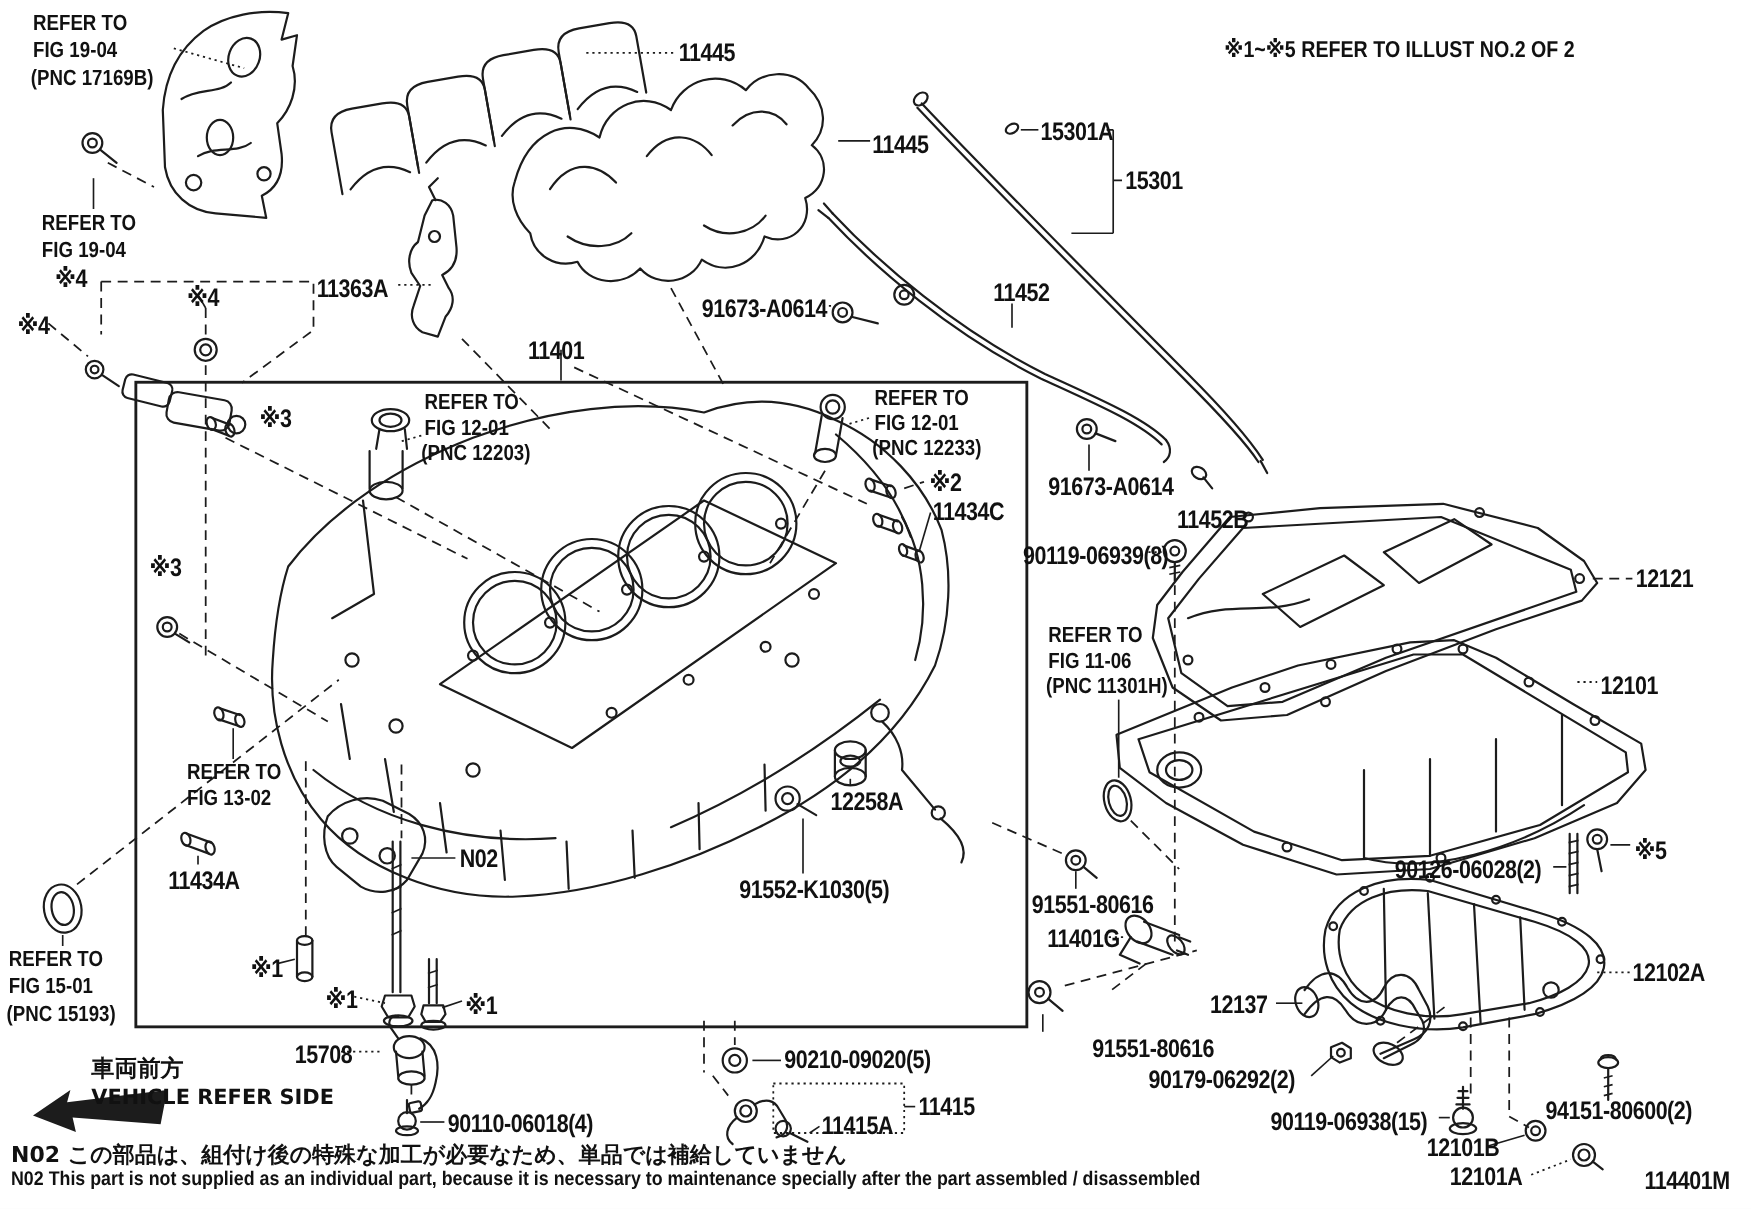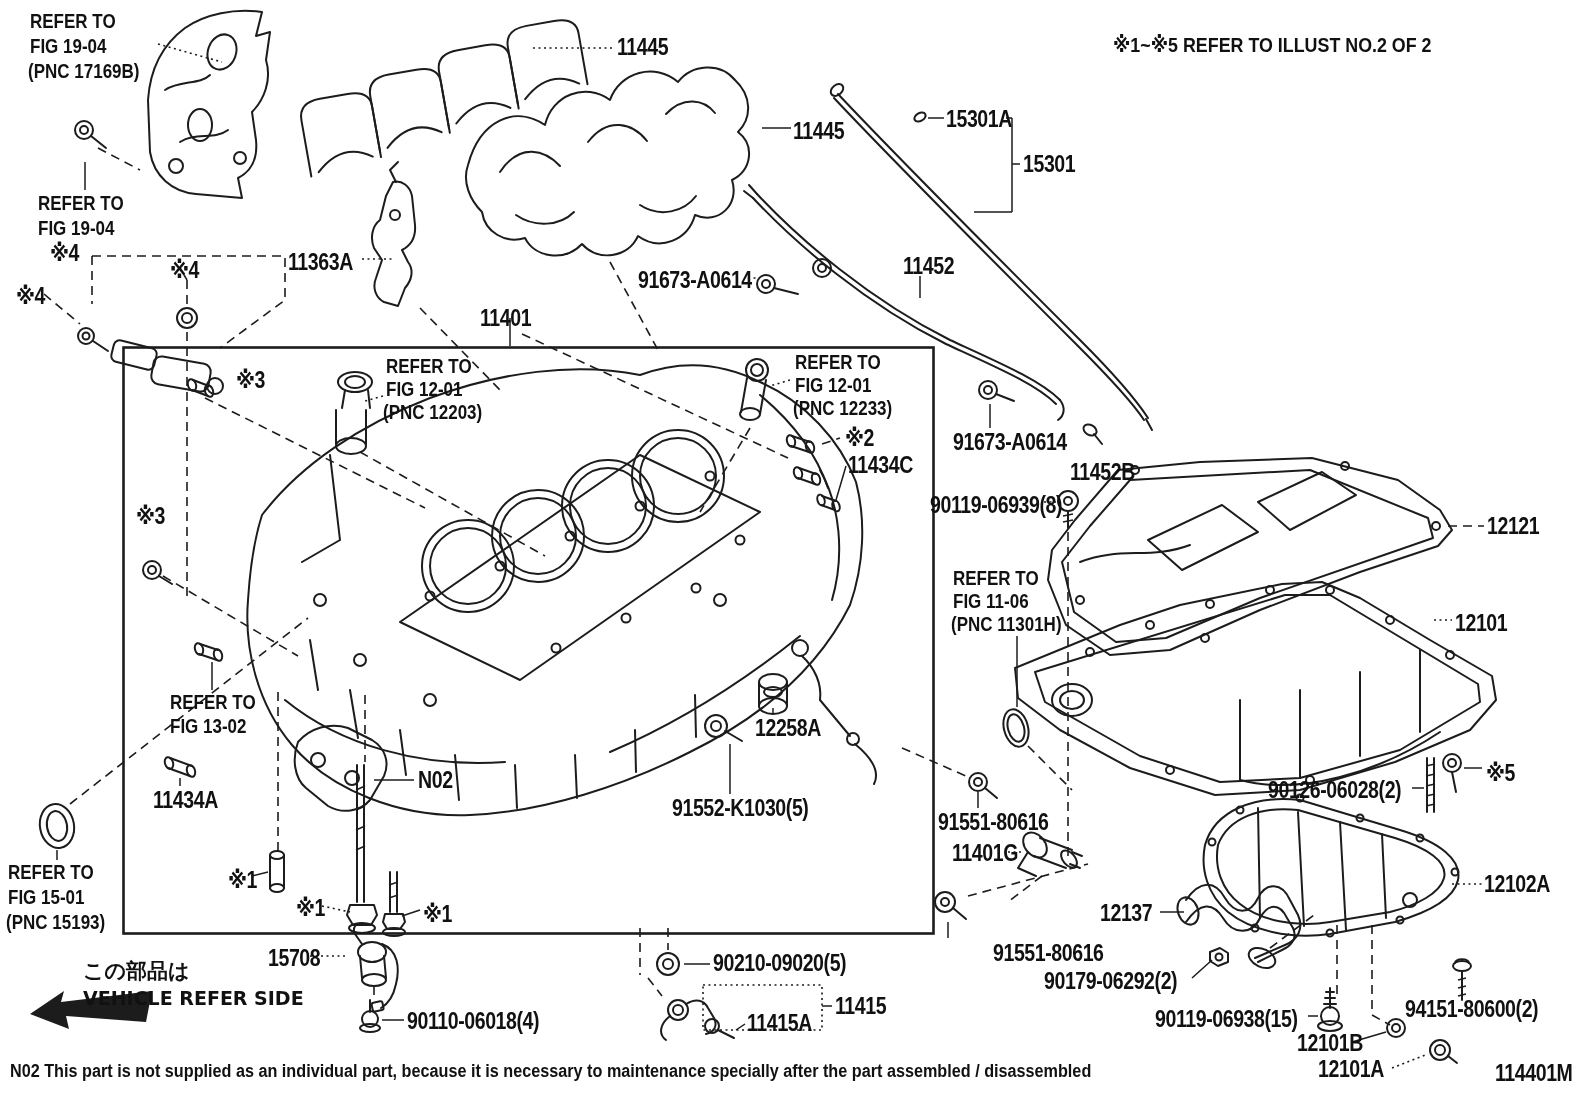--- a/index.html
+++ b/index.html
@@ -516,25 +516,26 @@
 <div class="ref" style="left:6px;top:911px">(PNC 15193)</div>
 <div class="lbl" style="left:228px;top:867px">※1</div>
 <div class="lbl" style="left:296px;top:895px">※1</div>
 <div class="lbl" style="left:423px;top:901px">※1</div>
 <div class="lbl" style="left:1484px;top:871px">12102A</div>
 <div class="lbl" style="left:268px;top:945px">15708</div>
 <div class="lbl" style="left:1100px;top:900px">12137</div>
 <div class="lbl" style="left:993px;top:940px">91551-80616</div>
 <div class="lbl" style="left:1044px;top:968px">90179-06292(2)</div>
 <div class="lbl" style="left:713px;top:950px">90210-09020(5)</div>
-<div class="jp" style="left:83px;top:957px">この部品は</div>
+<div class="jp" style="left:83px;top:957px">車両前方</div>
 <div class="jp" style="left:83px;top:987px;font-size:19px">VEHICLE REFER SIDE</div>
 <div class="lbl" style="left:407px;top:1008px">90110-06018(4)</div>
 <div class="lbl" style="left:835px;top:993px">11415</div>
 <div class="lbl" style="left:747px;top:1010px">11415A</div>
 <div class="lbl" style="left:1155px;top:1006px">90119-06938(15)</div>
 <div class="lbl" style="left:1405px;top:996px">94151-80600(2)</div>
 <div class="lbl" style="left:1297px;top:1030px">12101B</div>
 <div class="lbl" style="left:1318px;top:1056px">12101A</div>
+<div class="jpnote" style="left:10px;top:1036px">N02 この部品は、組付け後の特殊な加工が必要なため、単品では補給していません</div>
 <div class="ennote" style="left:10px;top:1061px">N02 This part is not supplied as an individual part, because it is necessary to maintenance specially after the part assembled / disassembled</div>
 <div class="lbl" style="left:1495px;top:1060px">114401M</div>
 
 </div>
 
 </body></html>

